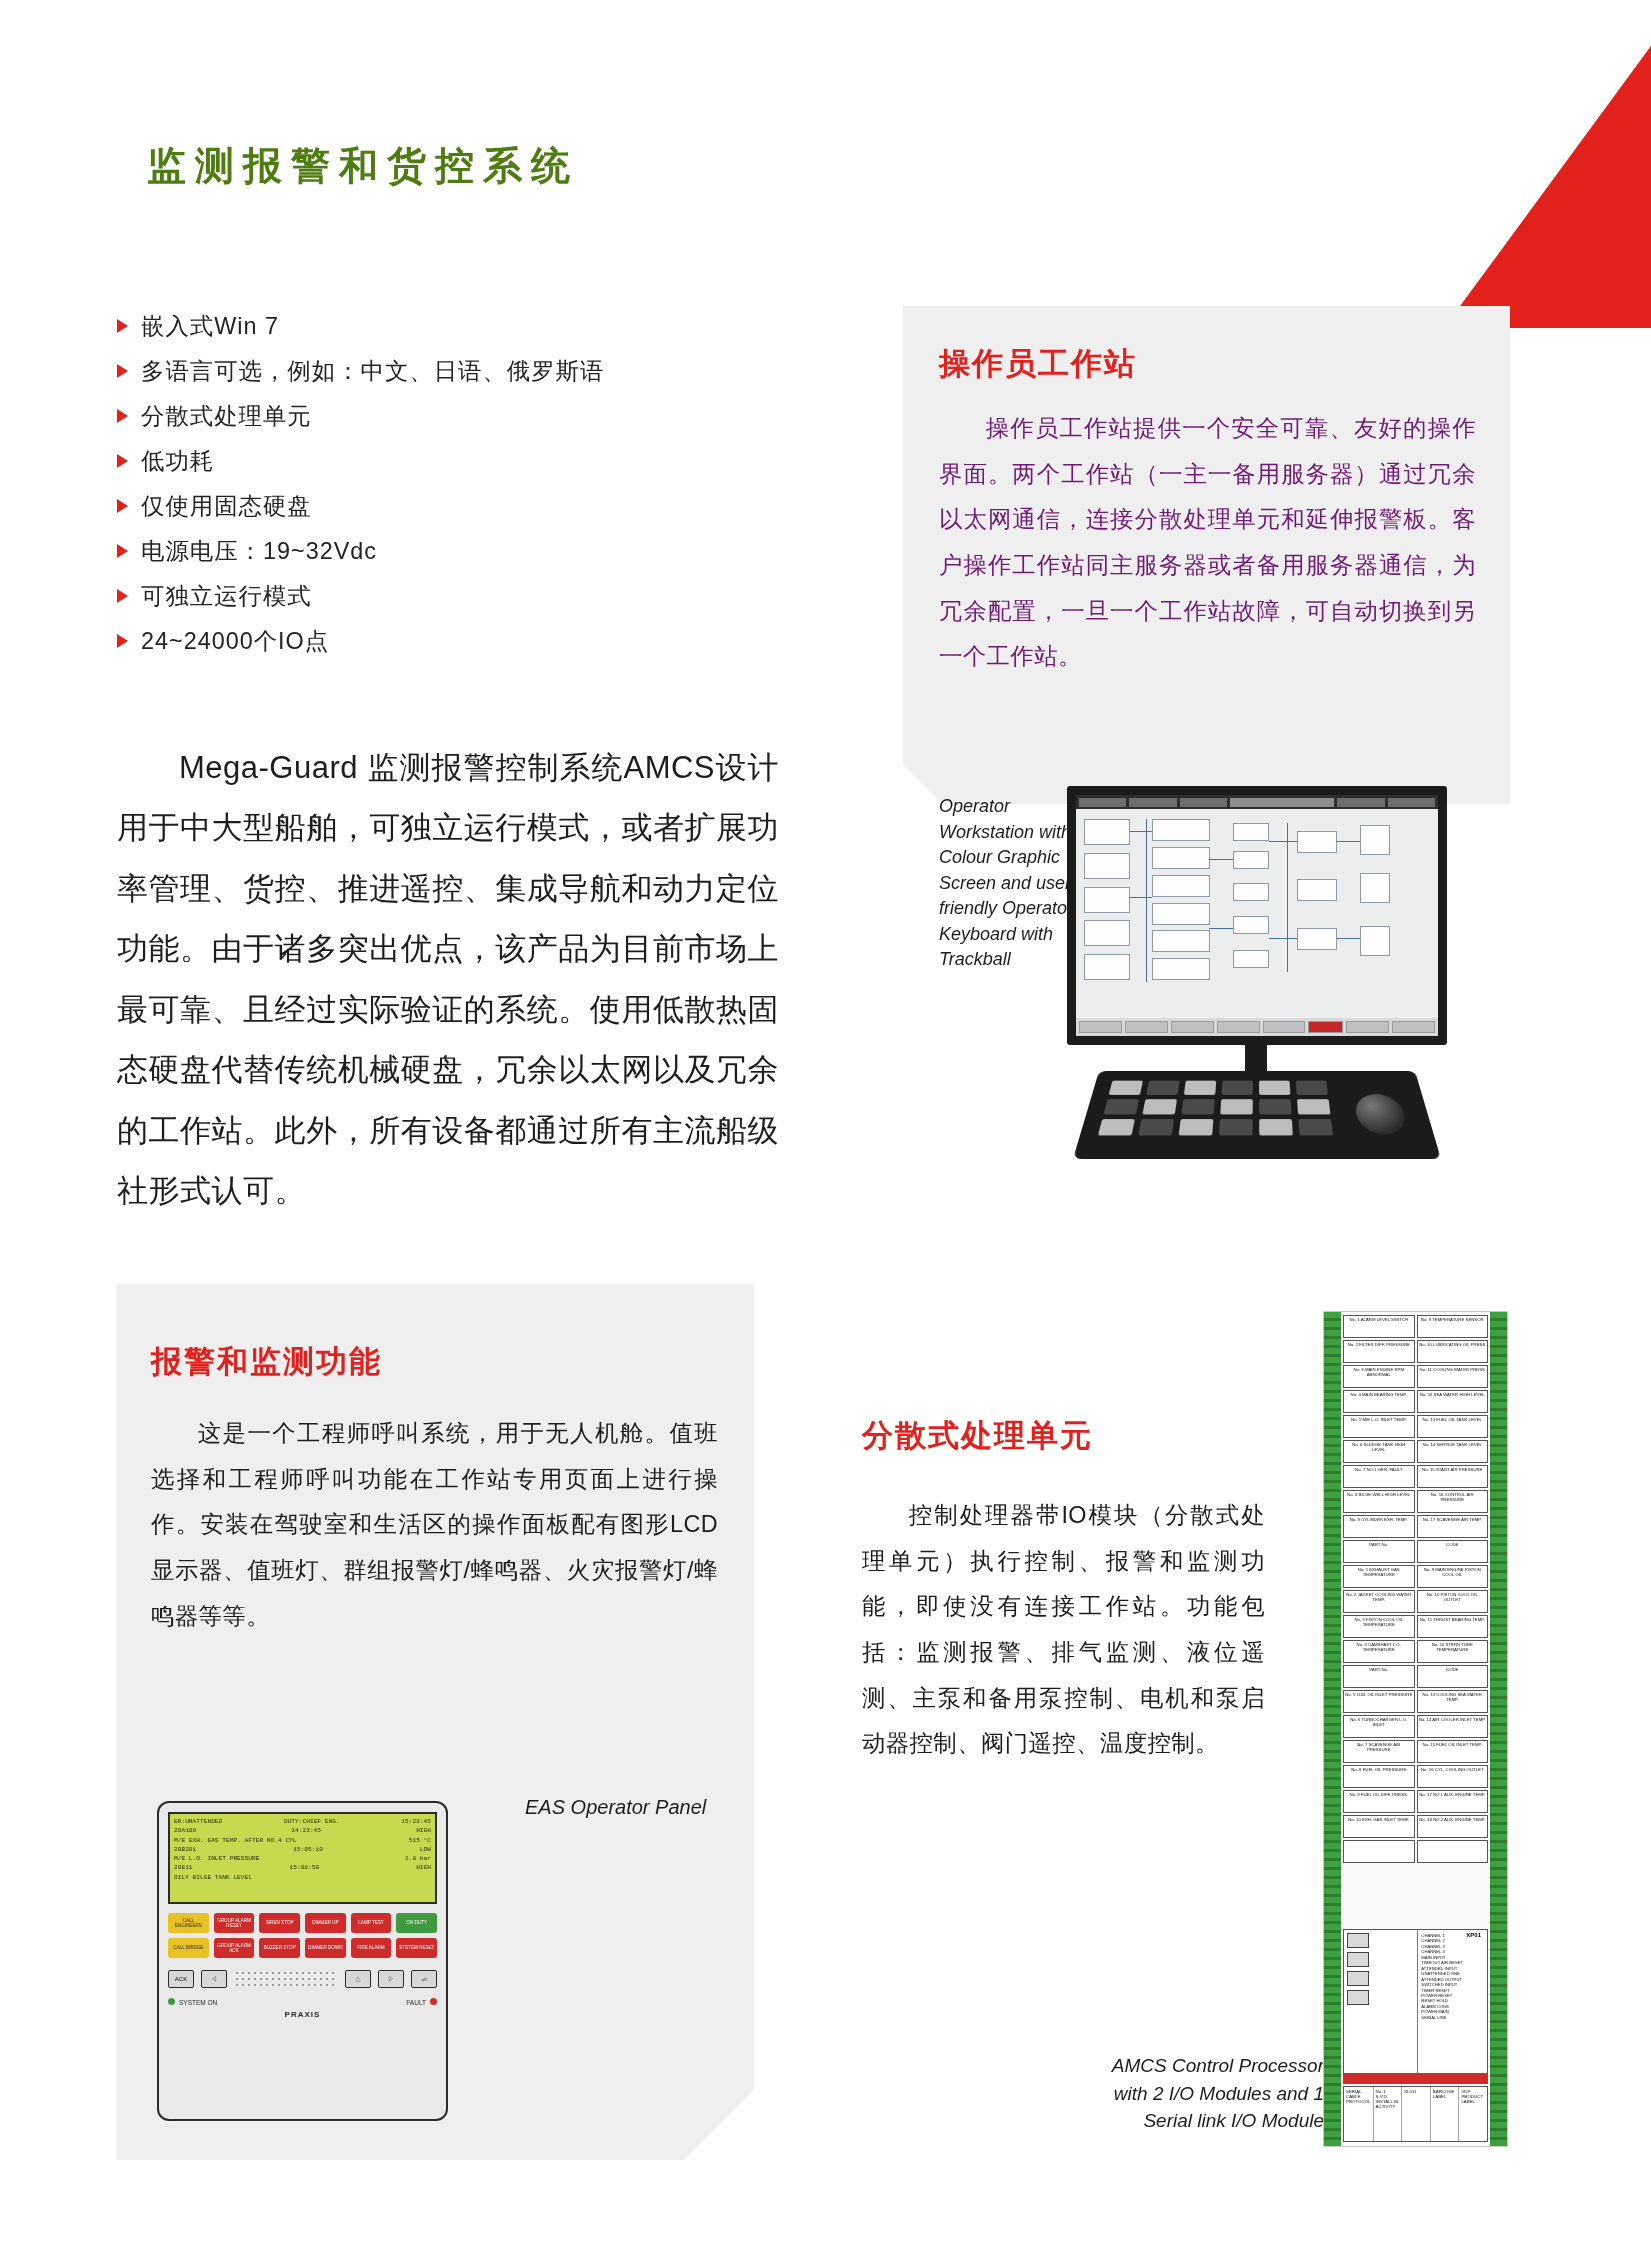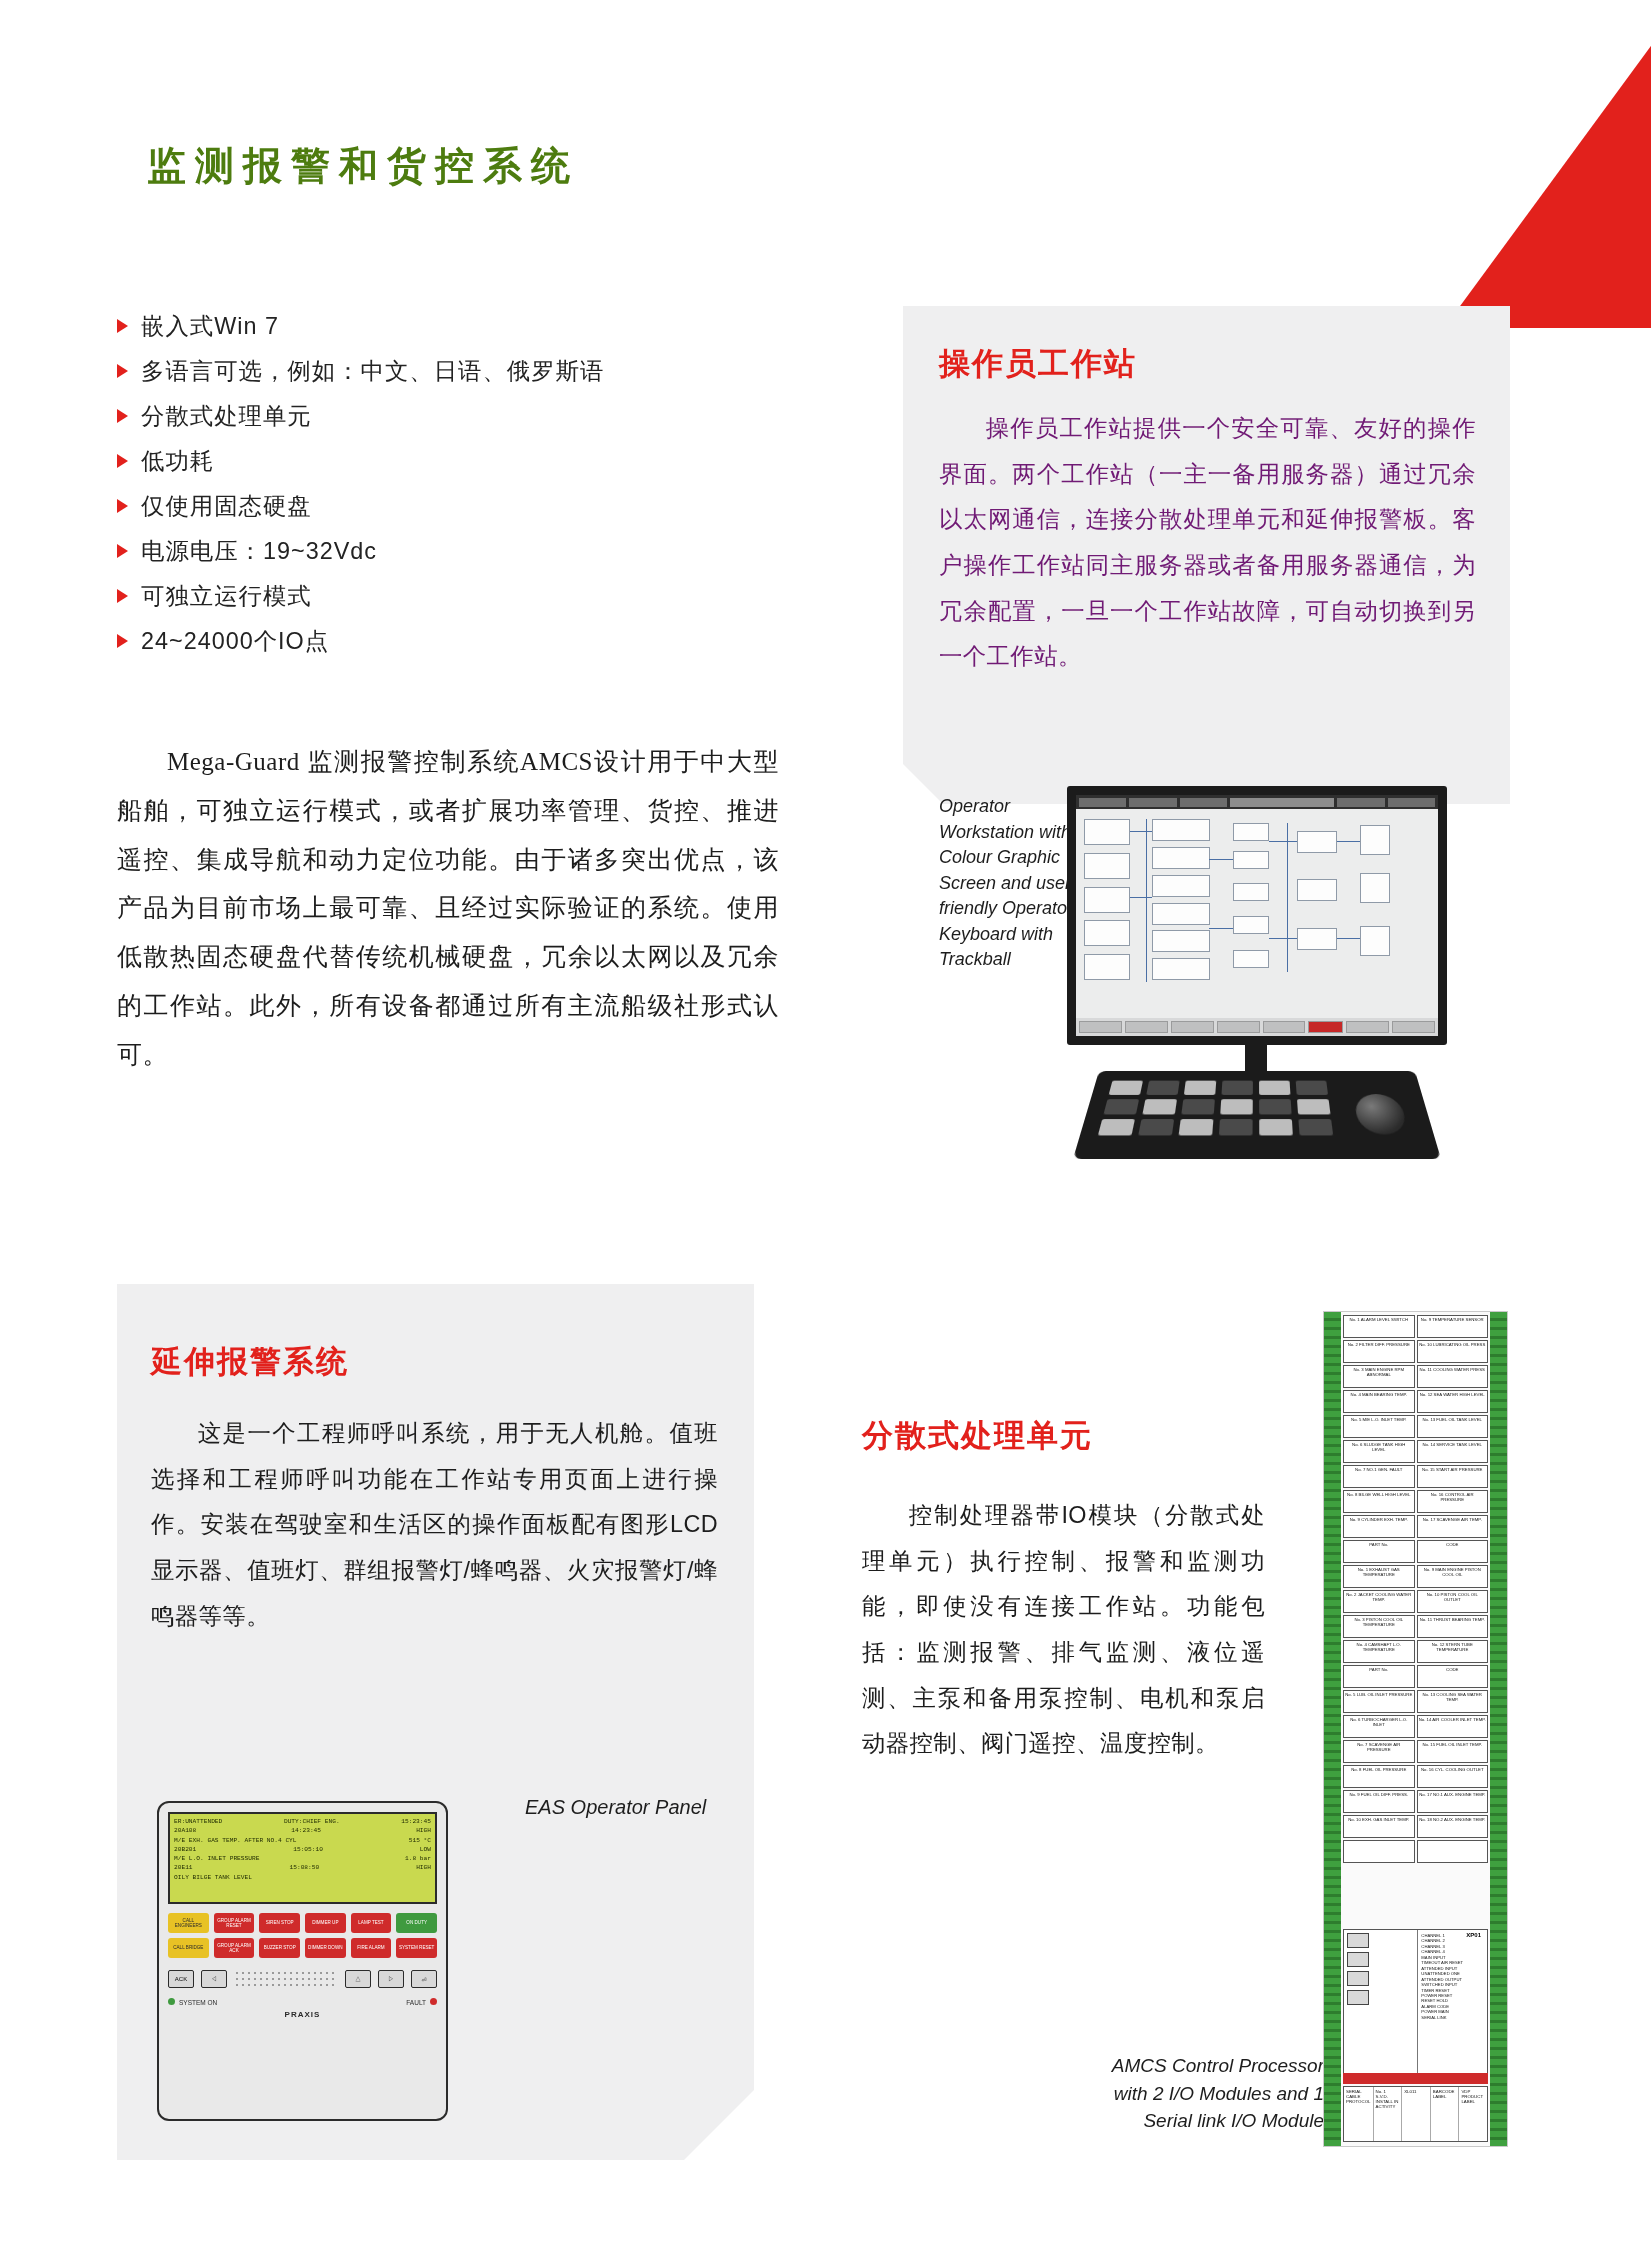--- a/index.html
+++ b/index.html
@@ -69,27 +69,26 @@
     margin-top: 9px;
     flex: none;
   }
 
   
   .intro-para {
     position: absolute;
     left: 117px;
     top: 738px;
     width: 662px;
-    font-size: 25px;
+    font-size: 31px;
     line-height: 1.95;
     color: #1d1d1d;
     text-align: justify;
     text-indent: 2em;
     letter-spacing: 0.5px;
-    font-family: Liberation Serif, serif;
   }
 
   
   .panel-ows {
     position: absolute;
     left: 903px;
     top: 306px;
     width: 607px;
     height: 498px;
     background: #efeff0;
@@ -567,21 +566,21 @@
         <div class="kb-key"></div>
         <div class="kb-key light"></div>
       <div class="kb-key"></div>
         <div class="kb-key light"></div>
         <div class="kb-key"></div>
     </div>
     <div class="trackball"></div>
   </div>
 
   <div class="panel-eas"></div>
-  <div class="panel-heading eas-heading">延伸报警系统</div>
+  <div class="panel-heading eas-heading">报警和监测功能</div>
   <div class="eas-para">这是一个工程师呼叫系统，用于无人机舱。值班选择和工程师呼叫功能在工作站专用页面上进行操作。安装在驾驶室和生活区的操作面板配有图形LCD显示器、值班灯、群组报警灯/蜂鸣器、火灾报警灯/蜂鸣器等等。</div>
   <div class="eas-caption">EAS Operator Panel</div>
 
   <div class="eas-device">
     <div class="eas-lcd">
       <div class="lcd-row">
         <span>ER:UNATTENDED</span>
         <span>DUTY:CHIEF ENG.</span>
         <span>15:23:45</span>
       </div>

